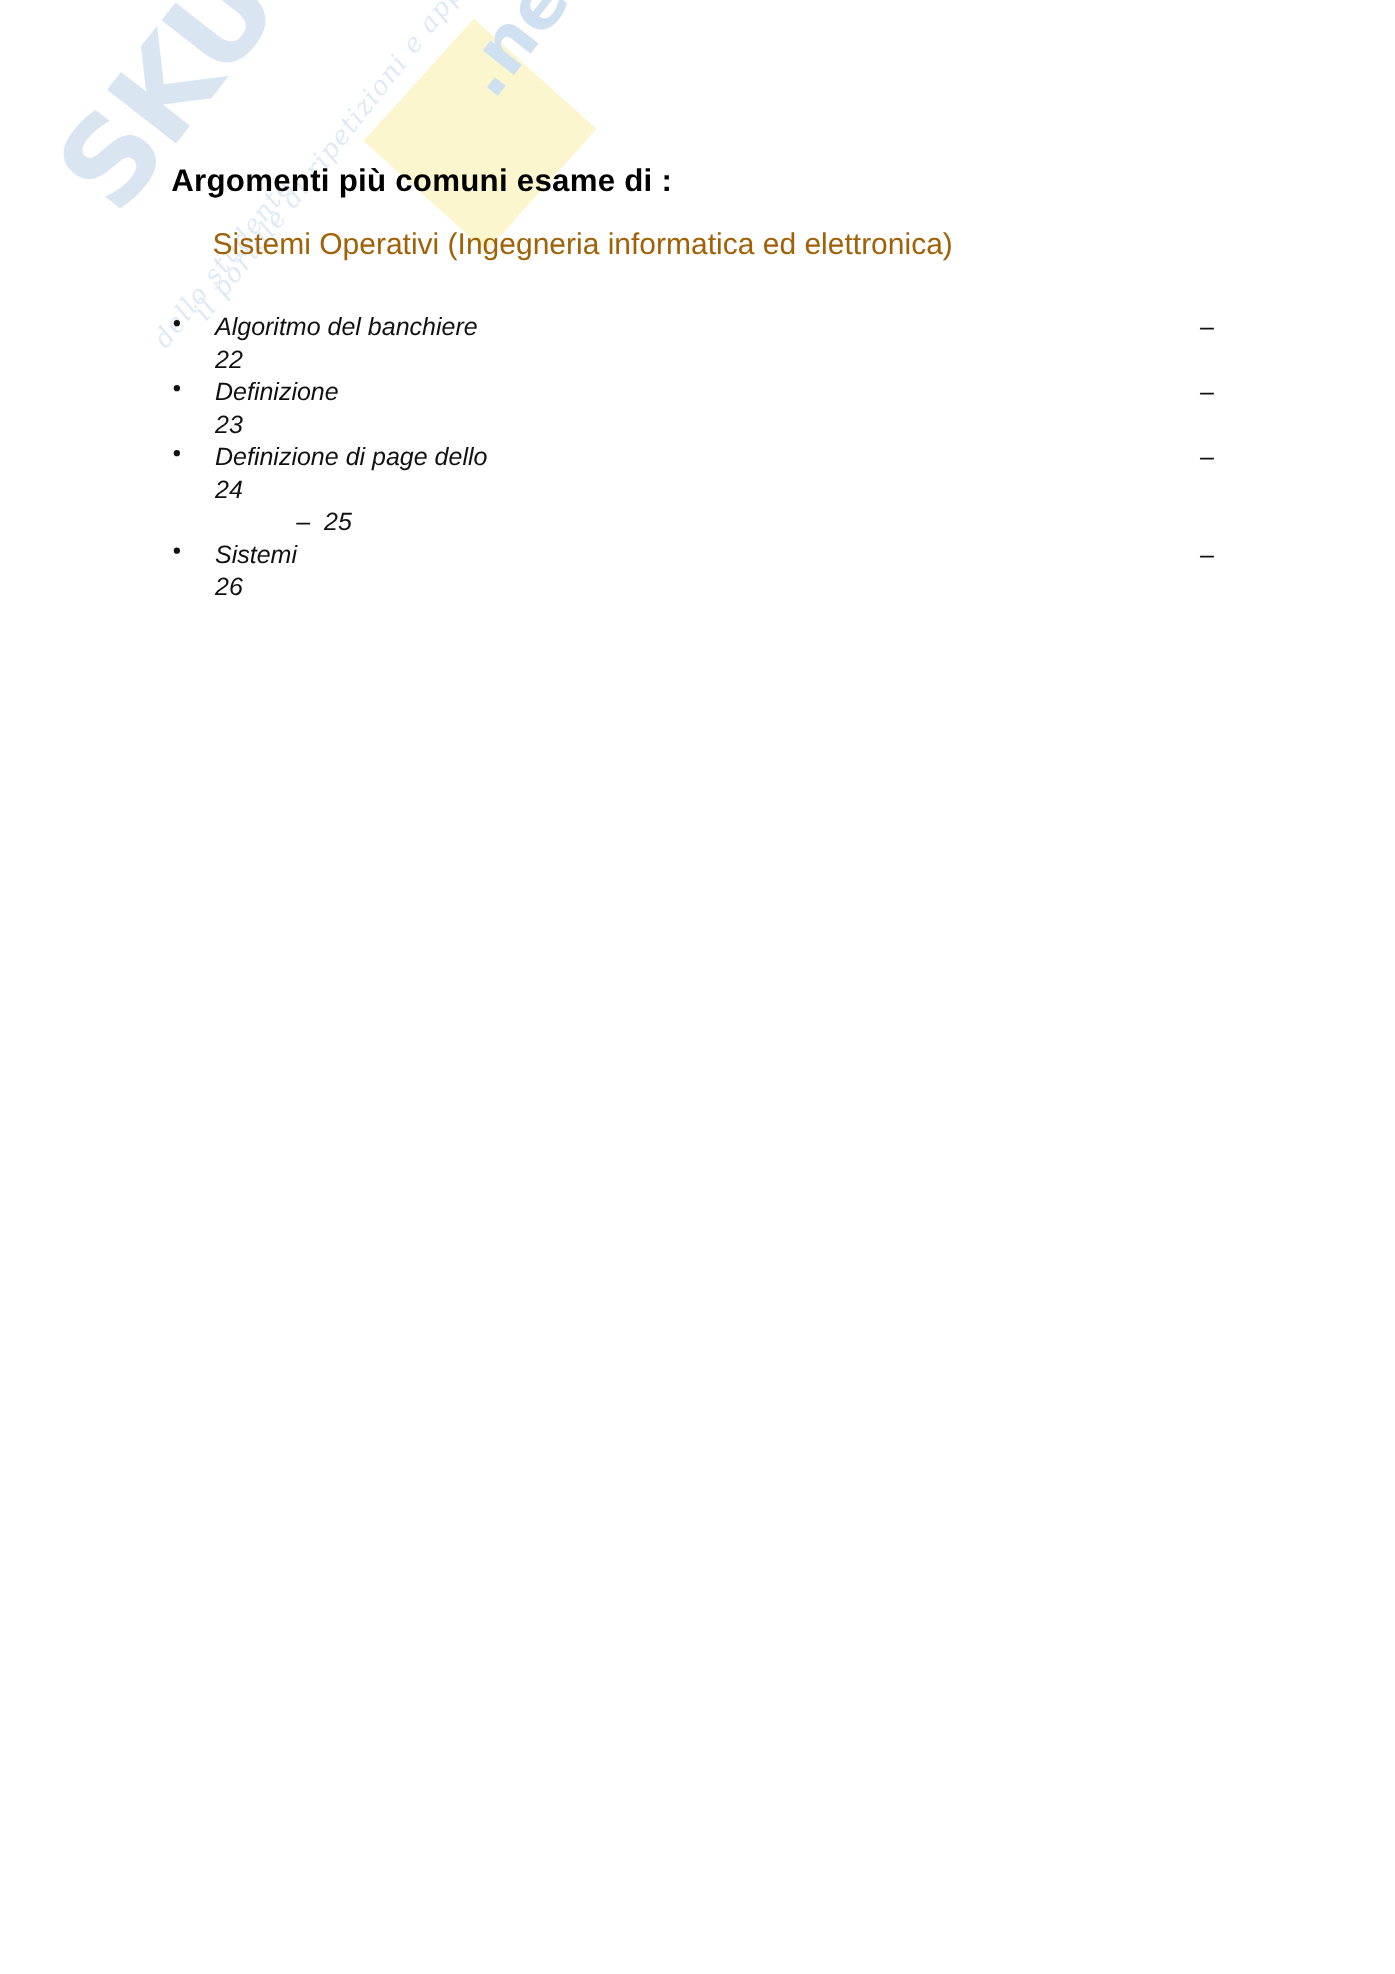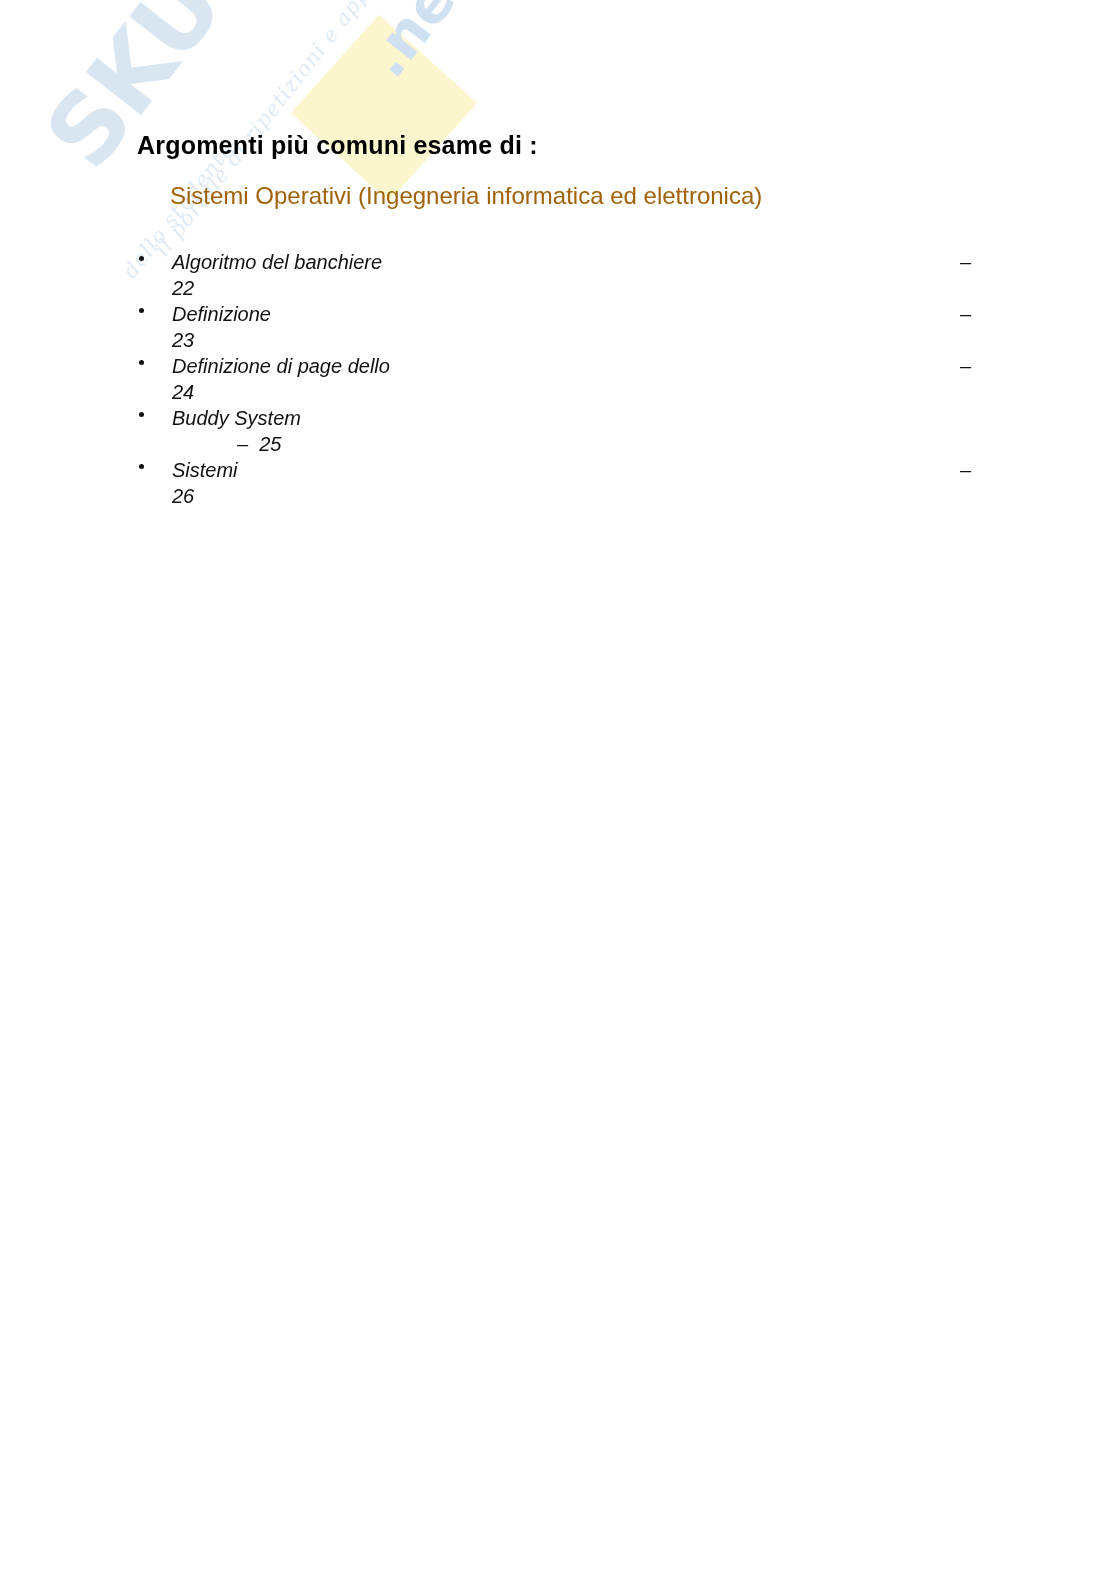--- a/index.html
+++ b/index.html
@@ -206,24 +206,20 @@
         </div>
         <div class="topic-item">
           <div class="topic-line">
             <span class="topic-bullet"></span>
             <span class="topic-label">Definizione di page dello</span>
             <span class="topic-dash-right">–</span>
           </div>
           <div class="topic-page">24</div>
         </div>
         <div class="topic-item">
-          <div class="topic-line">
-            <span class="topic-bullet"></span>
-            <span class="topic-label">Buddy System</span>
-          </div>
           <div class="topic-page indented">–  25</div>
         </div>
         <div class="topic-item">
           <div class="topic-line">
             <span class="topic-bullet"></span>
             <span class="topic-label">Sistemi</span>
             <span class="topic-dash-right">–</span>
           </div>
           <div class="topic-page">26</div>
         </div>

